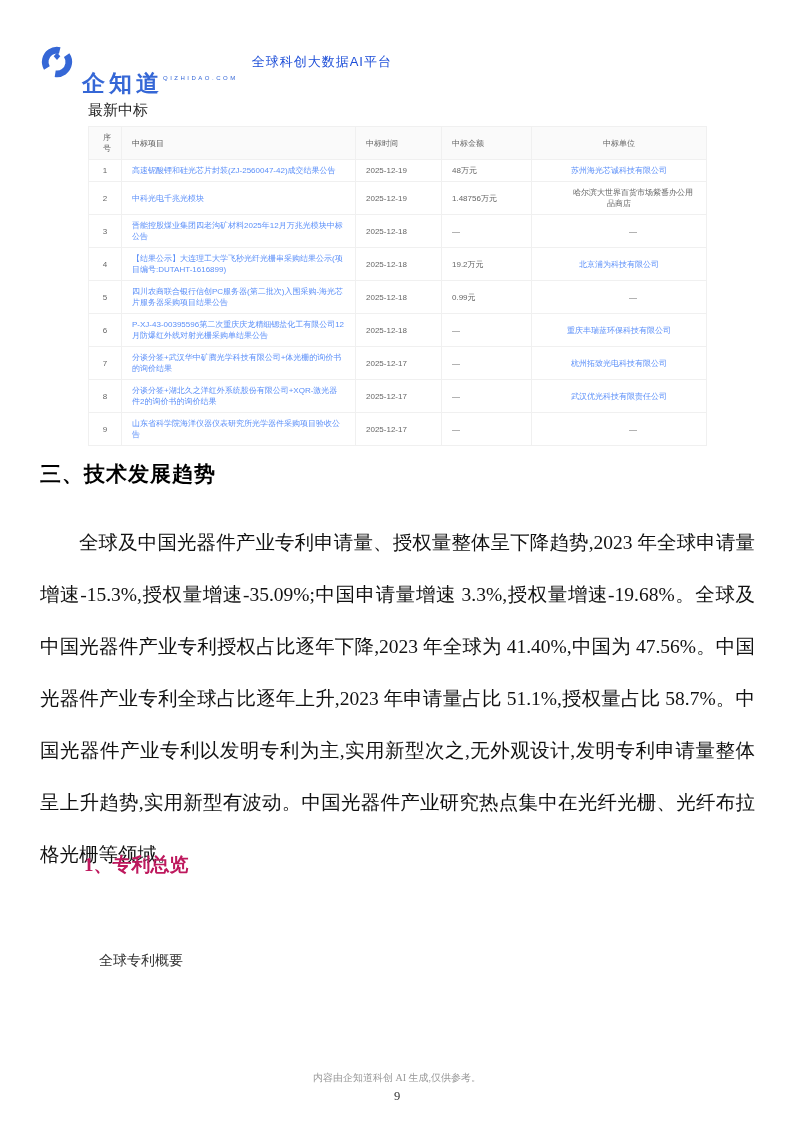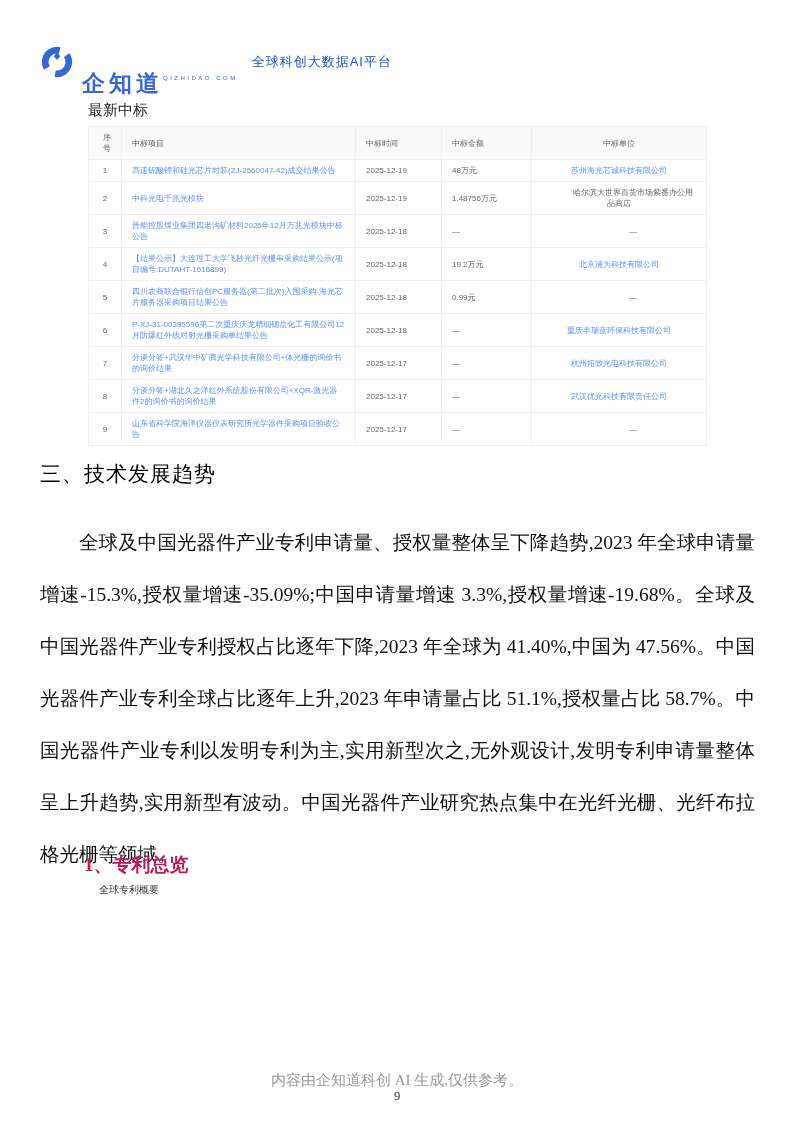--- a/index.html
+++ b/index.html
@@ -24,30 +24,30 @@
   thead th { background:#fafafa; color:#595959; font-weight:normal; }
   .c-no { width:33px; text-align:center; color:#666; }
   .c-proj { width:234px; }
   .c-date { width:86px; color:#666; }
   .c-amt { width:90px; color:#666; }
   .c-unit { width:175px; color:#666;text-align:center; }
   .link { color:#5b8ff9; text-decoration:none; cursor:pointer; }
   .plain { color:#666;padding-left:28px; }
   
   .serif { font-family:"Liberation Serif","DejaVu Serif",serif; }
-  .sec-heading { position:absolute; left:40px; top:460px; font-size:21px; font-weight:normal;
+  .sec-heading { position:absolute; left:40px; top:460px; font-size:21px; font-weight:bold;
                  color:#000; letter-spacing:1px; }
   .body-text { position:absolute; left:40px; top:517px; width:715px; font-size:19.5px;
                color:#111; text-align:justify; }
   .body-text p { text-indent:2em; line-height:52px; }
   .sub-heading { position:absolute; left:84px; top:852px; font-size:19px; font-weight:bold; color:#be185d; }
-  .chart-caption { position:absolute; left:99px; top:883px; font-size:10px; color:#333; }
+  .chart-caption { position:absolute; left:99px; top:952px; font-size:14px; color:#333; }
   
   .footer-disclaimer { position:absolute; left:0; top:1071px; width:794px; text-align:center;
-                       font-size:15px; color:#999; }
+                       font-size:10px; color:#999; }
   .footer-page { position:absolute; left:0; top:1089px; width:794px; text-align:center;
                  font-size:12.5px; color:#333; }
 </style>
 </head>
 <body>
 
 <div class="logo-row">
   <svg class="logo-badge" viewBox="0 0 36 36">
     <circle cx="18" cy="18" r="12.5" fill="none" stroke="#3567d6" stroke-width="7" stroke-dasharray="29 11" transform="rotate(-35 18 18)"></circle>
     <path d="M18 8 l3.5 4 -3.5 4 -3.5 -4 z" fill="#3567d6"></path>
@@ -108,21 +108,21 @@
   <tr>
     <td class="c-no">5</td>
     <td class="c-proj"><a class="link">四川农商联合银行信创PC服务器(第二批次)入围采购-海光芯片服务器采购项目结果公告</a></td>
     <td class="c-date">2025-12-18</td>
     <td class="c-amt">0.99元</td>
     <td class="c-unit"><span class="plain">—</span></td>
   </tr>
 
   <tr>
     <td class="c-no">6</td>
-    <td class="c-proj"><a class="link">P-XJ-31-00395596第二次重庆庆龙精细锶盐化工有限公司12月防爆红外线对射光栅采购单结果公告</a></td>
+    <td class="c-proj"><a class="link">P-XJ-43-00395596第二次重庆庆龙精细锶盐化工有限公司12月防爆红外线对射光栅采购单结果公告</a></td>
     <td class="c-date">2025-12-18</td>
     <td class="c-amt">—</td>
     <td class="c-unit"><span class="link">重庆丰瑞蓝环保科技有限公司</span></td>
   </tr>
 
   <tr>
     <td class="c-no">7</td>
     <td class="c-proj"><a class="link">分谈分签+武汉华中矿腾光学科技有限公司+体光栅的询价书的询价结果</a></td>
     <td class="c-date">2025-12-17</td>
     <td class="c-amt">—</td>

